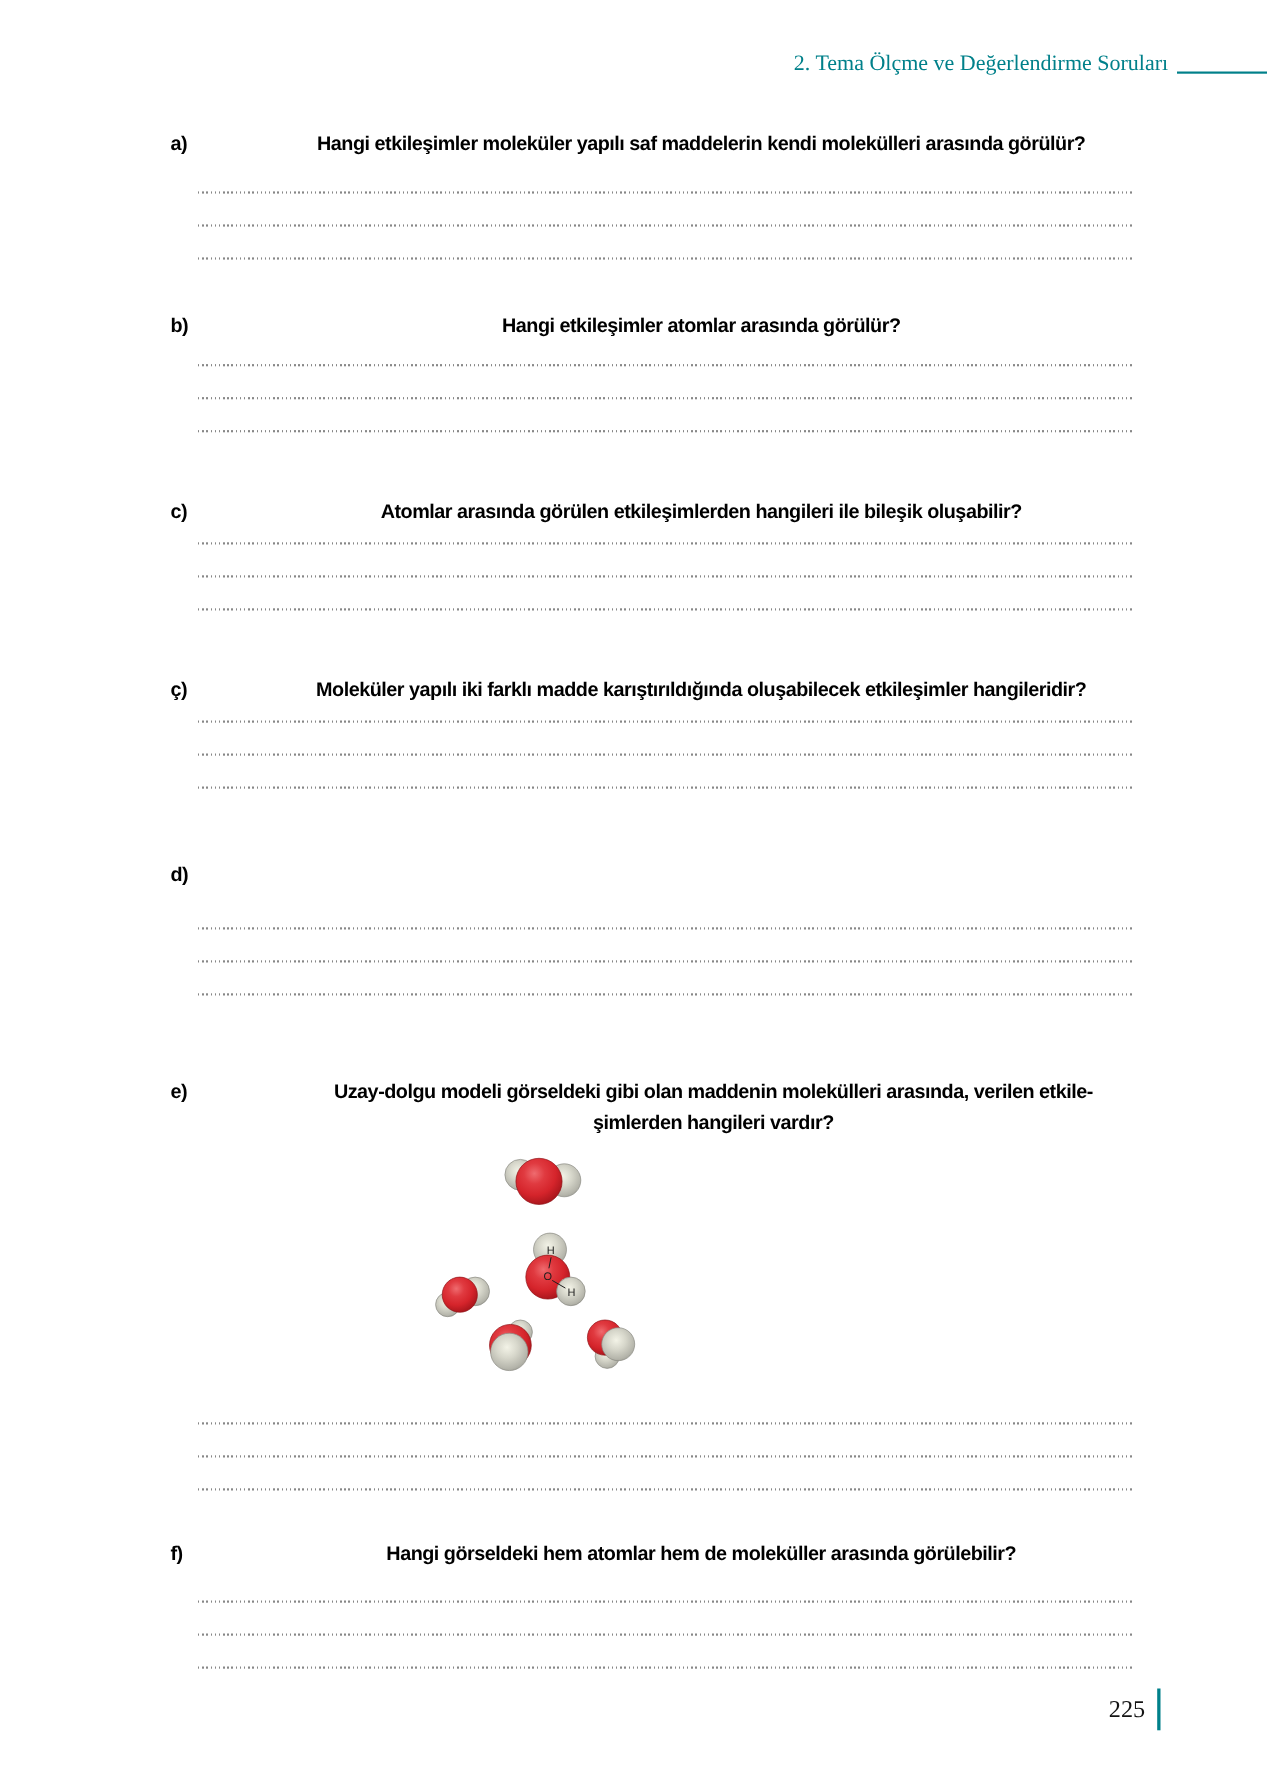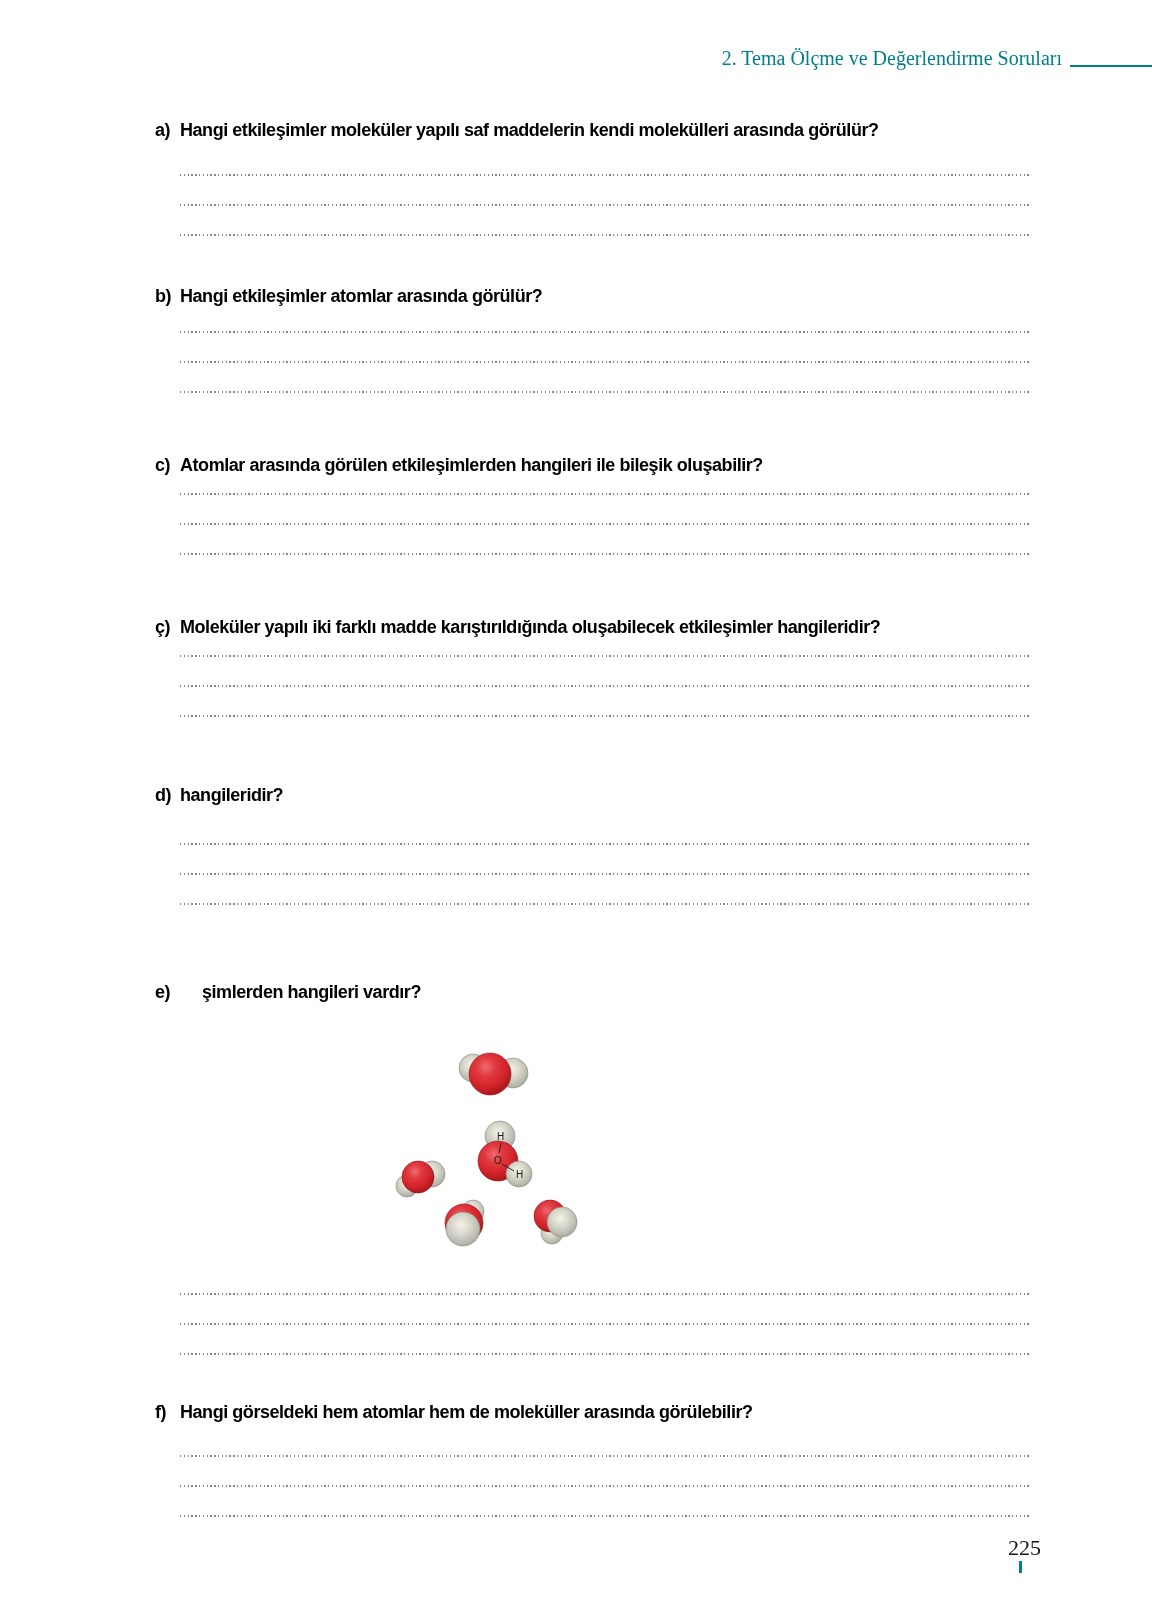--- a/index.html
+++ b/index.html
@@ -40,21 +40,21 @@
     width: 940px;
     display: flex;
     font-weight: bold;
     font-size: 18px;
     line-height: 28px;
     letter-spacing: -0.45px;
     color: #000000;
   }
   .q .q-label { flex: 0 0 25px; }
   .q.e-gap .q-label { flex: 0 0 47px; }
-  .q .q-text { flex: 1; }
+  .q .q-text { flex: 1; text-align: center; }
   .q .q-line { display: block; white-space: nowrap; }
 
   
   .lines { position: absolute; left: 180px; width: 850px; }
   .dotline {
     height: 2px;
     background-image: repeating-linear-gradient(to right,
       #878787 0, #878787 1.3px, transparent 1.3px, transparent 3.8px);
   }
   .dotline + .dotline { margin-top: 28px; }
@@ -68,21 +68,21 @@
     fill: #1c1c1c;
   }
 
   
   .pagefoot {
     position: absolute;
     top: 1535px;
     left: 1008px;
     height: 38px;
     display: flex;
-    flex-direction: column;
+    align-items: center;
   }
   .pagenum {
     font-family: "Liberation Serif", serif;
     font-size: 22px;
     color: #141414;
   }
   .pagebar { width: 3px; height: 38px; background: #00808a; margin-left: 11px; }
 </style>
 </head>
 <body>
@@ -136,32 +136,32 @@
   </div>
   <div class="lines" style="top:655px">
     <div class="dotline"></div>
     <div class="dotline"></div>
     <div class="dotline"></div>
   </div>
 
   <div class="q" style="top:781px">
     <span class="q-label">d)</span>
     <span class="q-text">
-      <span class="q-line">hangileridir?</span>
     </span>
   </div>
   <div class="lines" style="top:843px">
     <div class="dotline"></div>
     <div class="dotline"></div>
     <div class="dotline"></div>
   </div>
 
   <div class="q e-gap" style="top:978px">
     <span class="q-label">e)</span>
     <span class="q-text">
+      <span class="q-line">Uzay-dolgu modeli görseldeki gibi olan maddenin molekülleri arasında, verilen etkile-</span>
       <span class="q-line">şimlerden hangileri vardır?</span>
     </span>
   </div>
 
   <div class="figure">
     <svg width="235" height="225" viewBox="0 0 235 225" xmlns="http://www.w3.org/2000/svg">
       <defs>
         <radialGradient id="gradO" cx="40%" cy="33%" r="75%">
           <stop offset="0%" stop-color="#ef6b6f"></stop>
           <stop offset="30%" stop-color="#e03a40"></stop>

